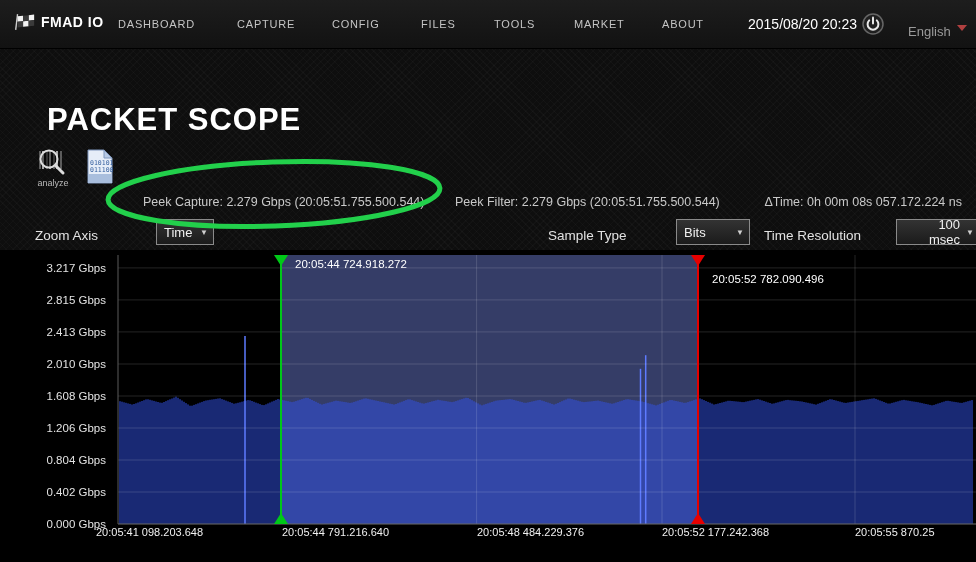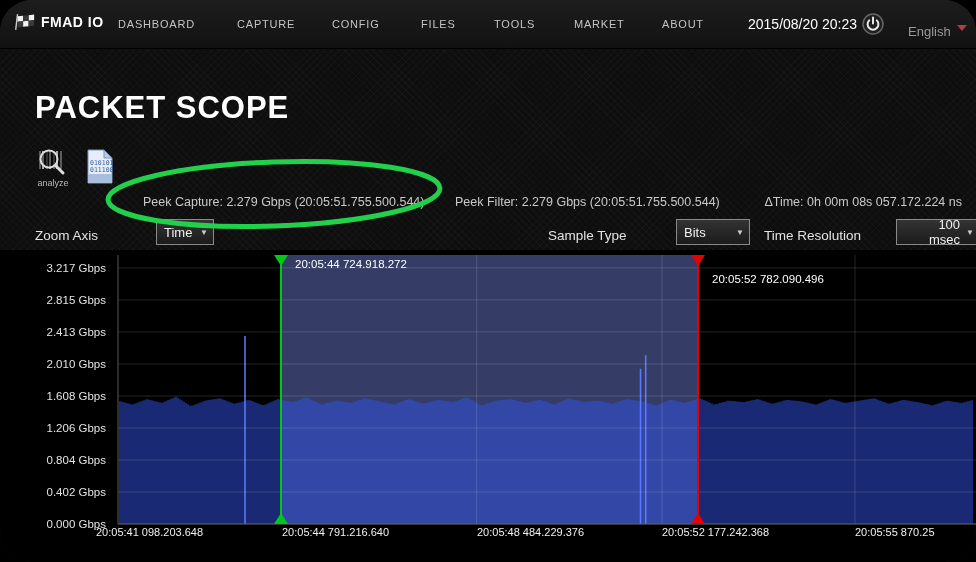--- a/index.html
+++ b/index.html
@@ -3,35 +3,34 @@
 <meta charset="utf-8">
 <style>
   html,body{margin:0;padding:0;background:#000;}
   .page{
     position:relative;width:976px;height:562px;overflow:hidden;
     background-color:#0e0e0e;
     background-image:
       repeating-linear-gradient(45deg, rgba(255,255,255,0.025) 0 1px, rgba(0,0,0,0) 1px 5px),
       repeating-linear-gradient(135deg, rgba(255,255,255,0.02) 0 1px, rgba(0,0,0,0) 1px 5px);
     font-family:"Liberation Sans",sans-serif;
-    border-radius:32px;
   }
   
   .nav{position:absolute;top:0;left:0;width:976px;height:48px;
     background:linear-gradient(#1d1d1d,#121212);border-bottom:1px solid #000;}
   .brand{position:absolute;left:12px;top:12px;display:flex;align-items:center;gap:5px;cursor:pointer;}
   .brand-text{color:#fff;font-weight:bold;font-size:14px;letter-spacing:0.5px;}
   .nav-item{position:absolute;top:18px;color:#c4c4c4;font-size:11px;letter-spacing:0.8px;cursor:pointer;}
   .nav-date{position:absolute;left:748px;top:16px;color:#fff;font-size:14px;}
   .power{position:absolute;left:862px;top:13px;width:22px;height:22px;cursor:pointer;}
   .lang{position:absolute;left:908px;top:16px;display:flex;align-items:center;gap:6px;cursor:pointer;}
   .lang-label{color:#9a9a9a;font-size:13px;margin-top:8px;}
   .caret{width:0;height:0;border-left:5px solid transparent;border-right:5px solid transparent;border-top:6px solid #b04040;}
   
-  .title{position:absolute;left:35px;top:90px;margin:0;color:#fff;font-size:31px;font-weight:700;letter-spacing:1px;}
+  .title{position:absolute;left:35px;top:90px;margin:12px;color:#fff;font-size:31px;font-weight:700;letter-spacing:1px;}
   
   .tool{position:absolute;display:flex;flex-direction:column;align-items:center;gap:1px;cursor:pointer;}
   .tool-analyze{left:34px;top:147px;}
   .tool-pcap{left:86px;top:149px;}
   .tool-label{color:#b8b8b8;font-size:9px;}
   
   .stat{position:absolute;top:195px;color:#c9c9c9;font-size:12.5px;white-space:nowrap;}
   .stat-capture{left:143px;}
   .stat-filter{left:455px;}
   .stat-delta{right:14px;}

